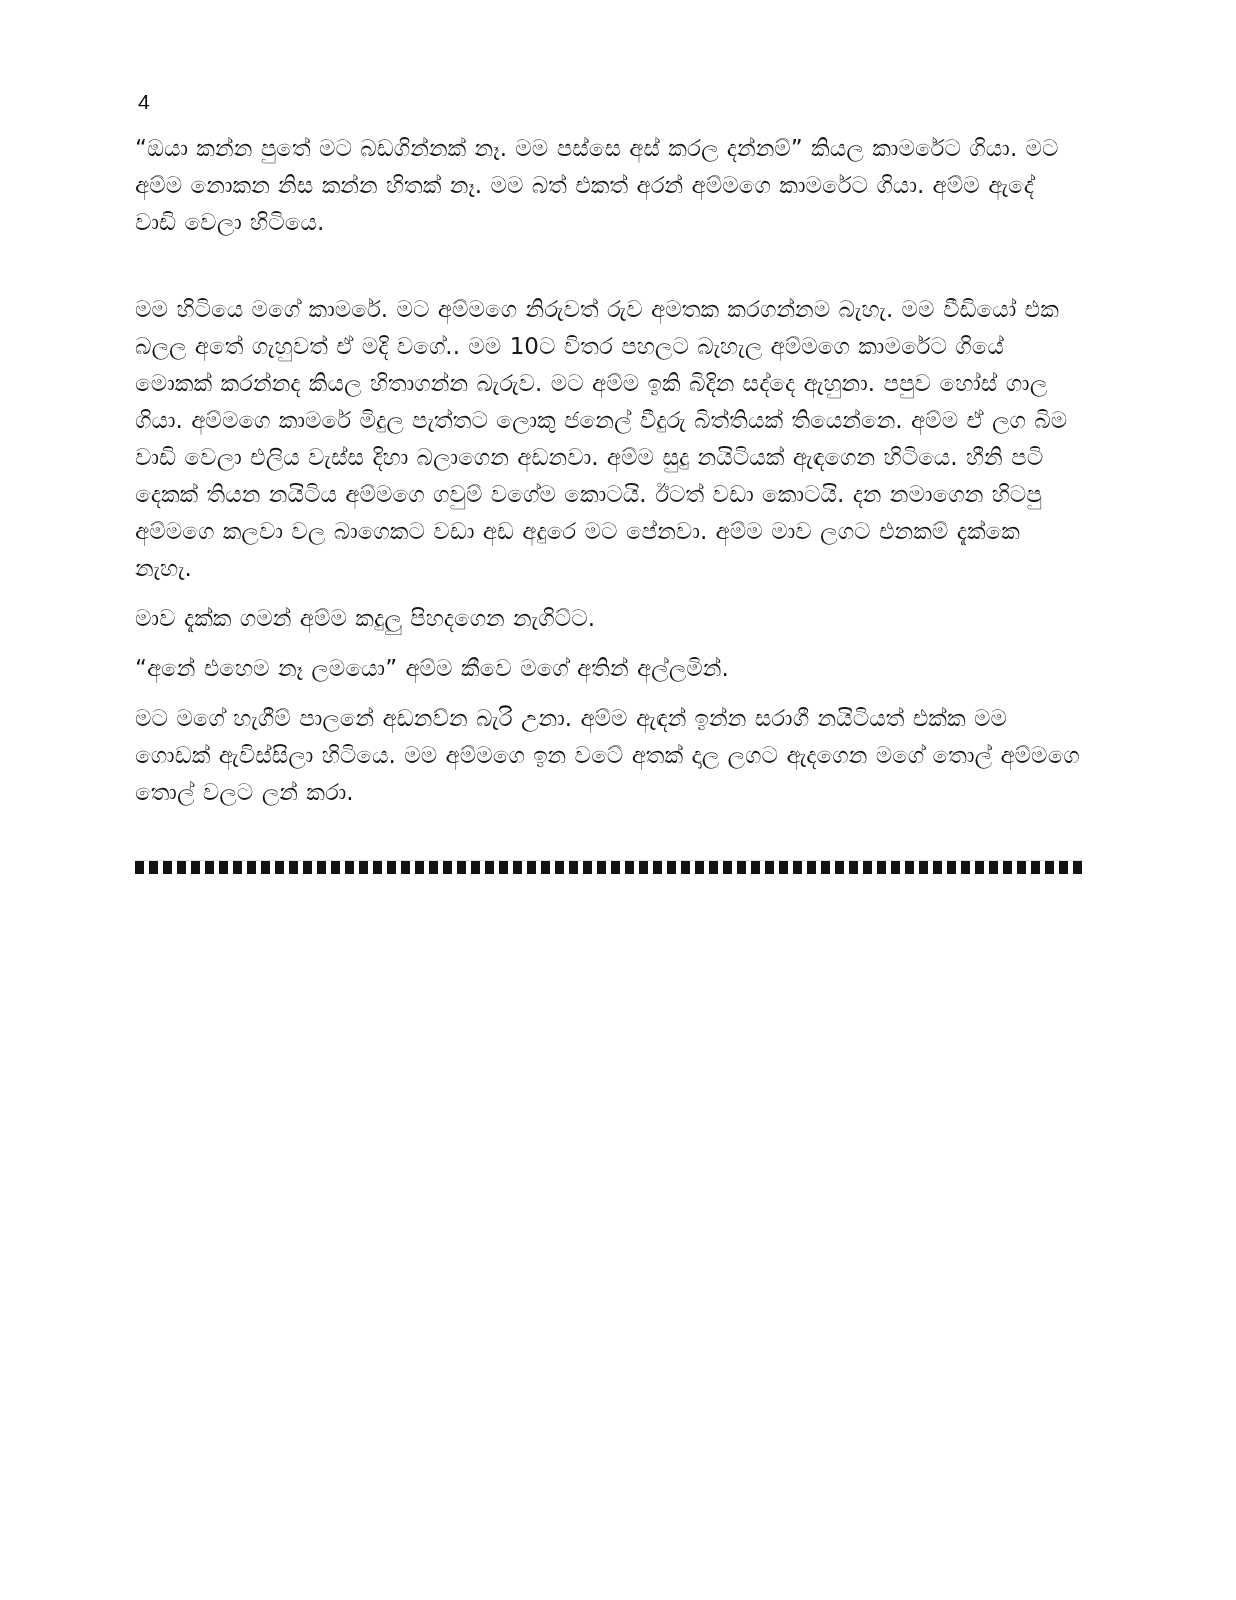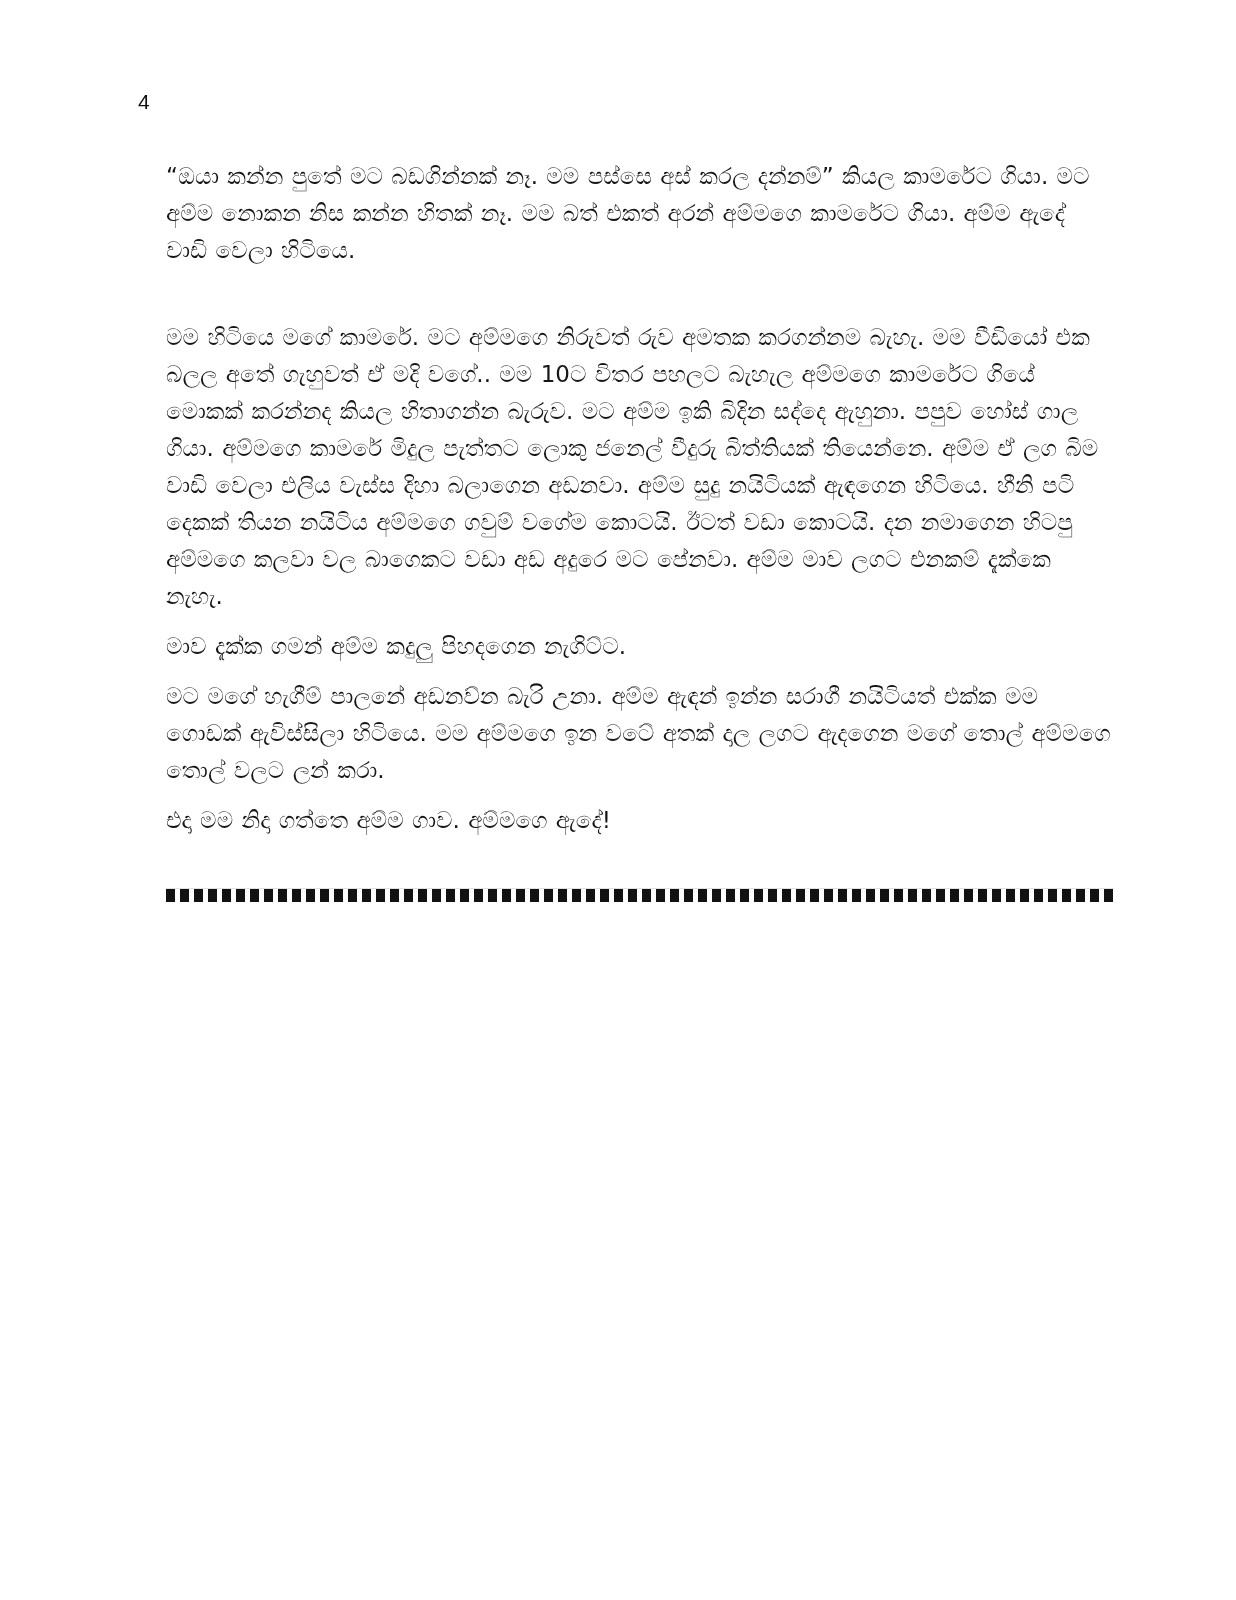--- a/index.html
+++ b/index.html
@@ -28,24 +28,23 @@
     top: 88px;
     left: 138px;
     font-family: "Liberation Sans", sans-serif;
     font-size: 21px;
     line-height: 28px;
     color: #111111;
   }
 
   .content {
     position: absolute;
-    top: 158px;
+    top: 130px;
     left: 135px;
     width: 948px;
-    margin-left: 31px;
   }
 
   .para {
     font-size: 23px;
     line-height: 37px;
     margin: 0 0 13px 0;
     text-align: left;
     word-spacing: 1px;
     color: #161616;
   }
@@ -74,19 +73,19 @@
 
 <div class="page">
 
   <div class="page-number">4</div>
 
   <div class="content">
 
     <p class="para">“ඔයා කන්න පුතේ මට බඩගින්නක් නෑ. මම පස්සෙ අස් කරල දන්නම්” කියල කාමරේට ගියා. මට අම්ම නොකන නිස කන්න හිතක් නෑ. මම බත් එකත් අරන් අම්මගෙ කාමරේට ගියා. අම්ම ඇදේ වාඩි වෙලා හිටියෙ.</p>
     <p class="para gap-before">මම හිටියෙ මගේ කාමරේ. මට අම්මගෙ නිරුවත් රුව අමතක කරගන්නම බැහැ. මම වීඩියෝ එක බලල අතේ ගැහුවත් ඒ මදි වගේ.. මම 10ට විතර පහලට බැහැල අම්මගෙ කාමරේට ගියේ මොකක් කරන්නද කියල හිතාගන්න බැරුව. මට අම්ම ඉකි බිදින සද්දෙ ඇහුනා. පපුව හෝස් ගාල ගියා. අම්මගෙ කාමරේ මිදුල පැත්තට ලොකු ජනෙල් වීදුරු බිත්තියක් තියෙන්නෙ. අම්ම ඒ ලග බිම වාඩි වෙලා එලිය වැස්ස දිහා බලාගෙන අඩනවා. අම්ම සුදු නයිටියක් ඇඳගෙන හිටියෙ. හීනි පටි දෙකක් තියන නයිටිය අම්මගෙ ගවුම් වගේම කොටයි. ඊටත් වඩා කොටයි. දන නමාගෙන හිටපු අම්මගෙ කලවා වල බාගෙකට වඩා අඩ අදුරෙ මට පේනවා. අම්ම මාව ලගට එනකම් දැක්කෙ නැහැ.</p>
     <p class="para">මාව දැක්ක ගමන් අම්ම කදුලු පිහදගෙන නැගිට්ට.</p>
+    <p class="para">“අනේ එහෙම නෑ ලමයො” අම්ම කීවෙ මගේ අතින් අල්ලමින්.</p>
     <p class="para">මට මගේ හැගීම් පාලනේ අඩනව්න බැරි උනා. අම්ම ඇඳන් ඉන්න සරාගී නයිටියත් එක්ක මම ගොඩක් ඇවිස්සිලා හිටියෙ. මම අම්මගෙ ඉන වටේ අතක් දාල ලගට ඇදගෙන මගේ තොල් අම්මගෙ තොල් වලට ලන් කරා.</p>
-    <p class="para">එදා මම නිදා ගත්තෙ අම්ම ගාව. අම්මගෙ ඇදේ!</p>
 
     <div class="dotted-separator"></div>
 
   </div>
 </div>
 
 </body></html>

